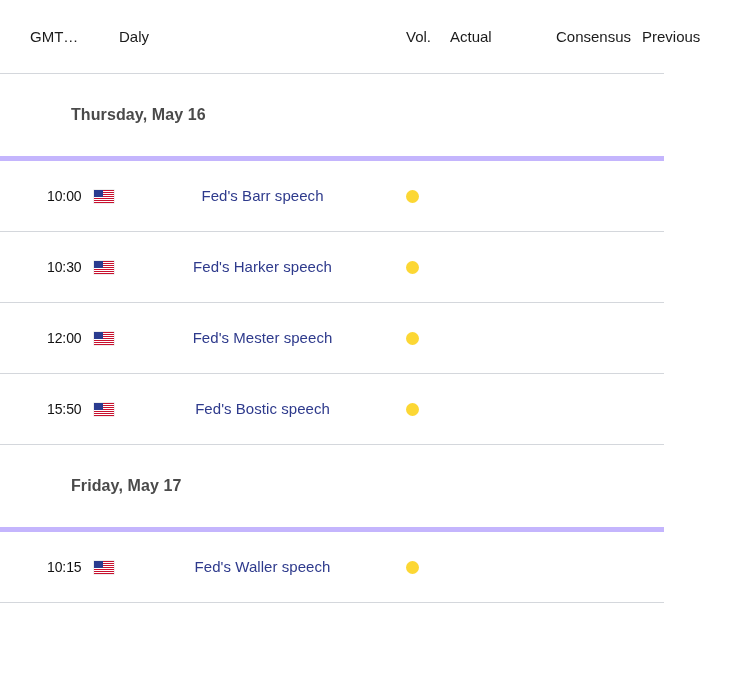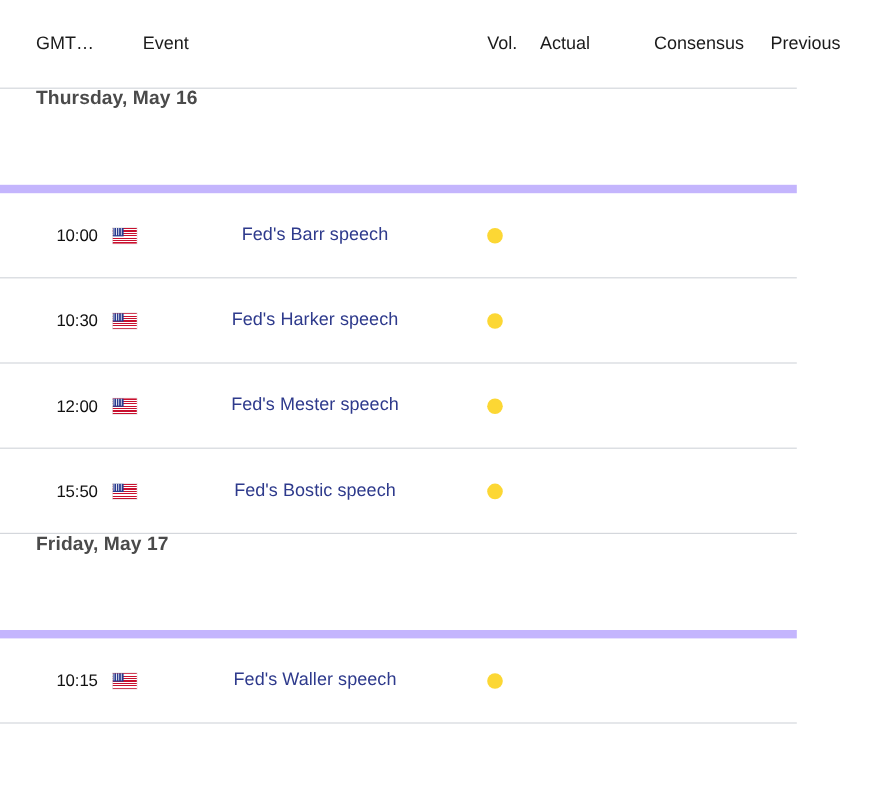--- a/index.html
+++ b/index.html
@@ -31,34 +31,36 @@
     font-size: 15px;
     color: #1b1b1b;
     font-weight: 400;
   }
 
   
   .col-time    { width: 89px;  padding-left: 30px; box-sizing: border-box; flex: 0 0 119px; }
   .col-event   { flex: 0 0 287px; box-sizing: border-box; }
   .col-vol     { flex: 0 0 44px; box-sizing: border-box; }
   .col-actual  { flex: 0 0 95px; box-sizing: border-box; }
-  .col-cons    { flex: 0 0 97px; box-sizing: border-box; }
+  .col-cons    { flex: 0 0 97px; box-sizing: border-box; text-align: center; }
   .col-prev    { flex: 1 1 auto; box-sizing: border-box; }
 
   .cal-header .col-time   { padding-left: 30px; }
   .cal-header .col-event  { padding-left: 0px; }
   .cal-header .col-vol    { padding-left: 0px; }
   .cal-header .col-actual { padding-left: 0px; }
 
   
   .day-row {
     height: 87px;
     display: flex;
-    border-bottom: 7px solid #c4b5fd;
-    box-sizing: border-box;
+    align-items: center;
+    border-bottom: 5px solid #c4b5fd;
+    box-sizing: border-box;
+    padding-left: 41px;
   }
   .day-title {
     padding-left: 30px;
     font-size: 16px;
     font-weight: bold;
     color: #4a4a4a;
     letter-spacing: 0.1px;
   }
 
   
@@ -152,21 +154,21 @@
     box-sizing: border-box;
   }
 </style>
 </head>
 <body>
 
 <div class="calendar">
 
   <div class="cal-header">
     <div class="col-time">GMT…</div>
-    <div class="col-event">Event</div>
+    <div class="col-event">Daly</div>
     <div class="col-vol">Vol.</div>
     <div class="col-actual">Actual</div>
     <div class="col-cons">Consensus</div>
     <div class="col-prev">Previous</div>
   </div>
 
   <div id="cal-body">
       <div class="day-row">
         <div class="day-title">Thursday, May 16</div>
       </div>

